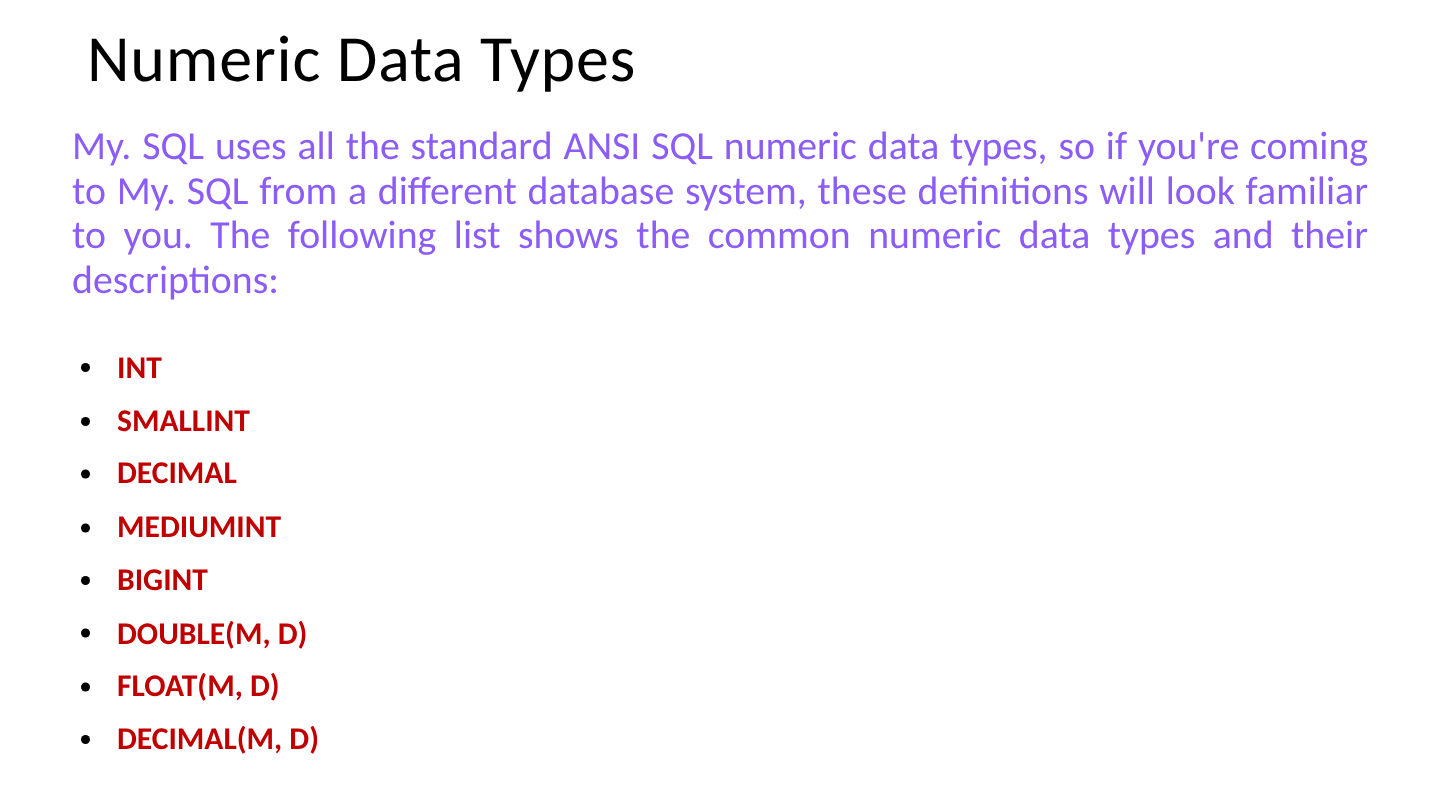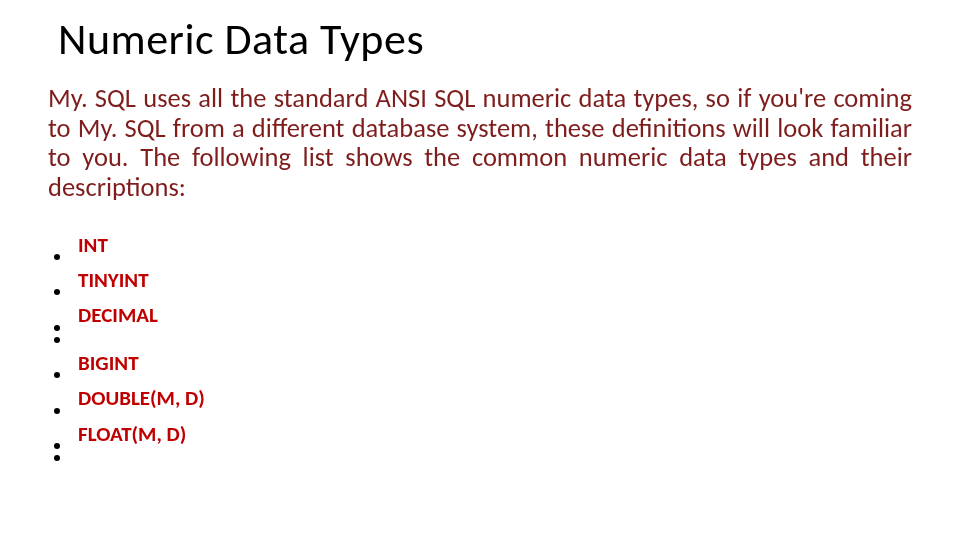--- a/index.html
+++ b/index.html
@@ -24,38 +24,38 @@
     font-size: 44px;
     font-weight: 400;
     color: #000000;
     margin: 0 0 18px 10px;
     letter-spacing: 0.5px;
   }
   .body-text {
     font-size: 26.5px;
     line-height: 1.12;
     font-weight: 400;
-    color: #7f1d1d;
+    color: #8b5cf6;
     margin: 0 0 28px 0;
     text-align: justify;
     text-justify: inter-word;
   }
   .type-list {
     list-style: none;
     padding: 0;
     margin: 0 0 0 6px;
     text-align: left;
   }
   .type-list li {
     font-size: 21px;
     font-weight: 700;
     color: #C00000;
     line-height: 1.4;
     display: flex;
-    align-items: flex-end;
+    align-items: center;
     margin-bottom: 6px;
   }
   .type-list li .bullet {
     display: inline-block;
     width: 6px;
     height: 6px;
     border-radius: 50%;
     background: #000000;
     margin-right: 18px;
     flex-shrink: 0;
@@ -67,38 +67,40 @@
 <div class="slide">
   <h1 class="title">Numeric Data Types</h1>
   <p class="body-text">My. SQL uses all the standard ANSI SQL numeric data types, so if you're coming to My. SQL from a different database system, these definitions will look familiar to you. The following list shows the common numeric data types and their descriptions:</p>
   <ul class="type-list">
     <li>
         <span class="bullet"></span>
         <span>INT</span>
       </li>
     <li>
         <span class="bullet"></span>
-        <span>TINYINT</span>
+        <span>SMALLINT</span>
       </li>
     <li>
         <span class="bullet"></span>
         <span>DECIMAL</span>
       </li>
     <li>
         <span class="bullet"></span>
+        <span>MEDIUMINT</span>
       </li>
     <li>
         <span class="bullet"></span>
         <span>BIGINT</span>
       </li>
     <li>
         <span class="bullet"></span>
         <span>DOUBLE(M, D)</span>
       </li>
     <li>
         <span class="bullet"></span>
         <span>FLOAT(M, D)</span>
       </li>
     <li>
         <span class="bullet"></span>
+        <span>DECIMAL(M, D)</span>
       </li>
   </ul>
 </div>
 
 </body></html>

